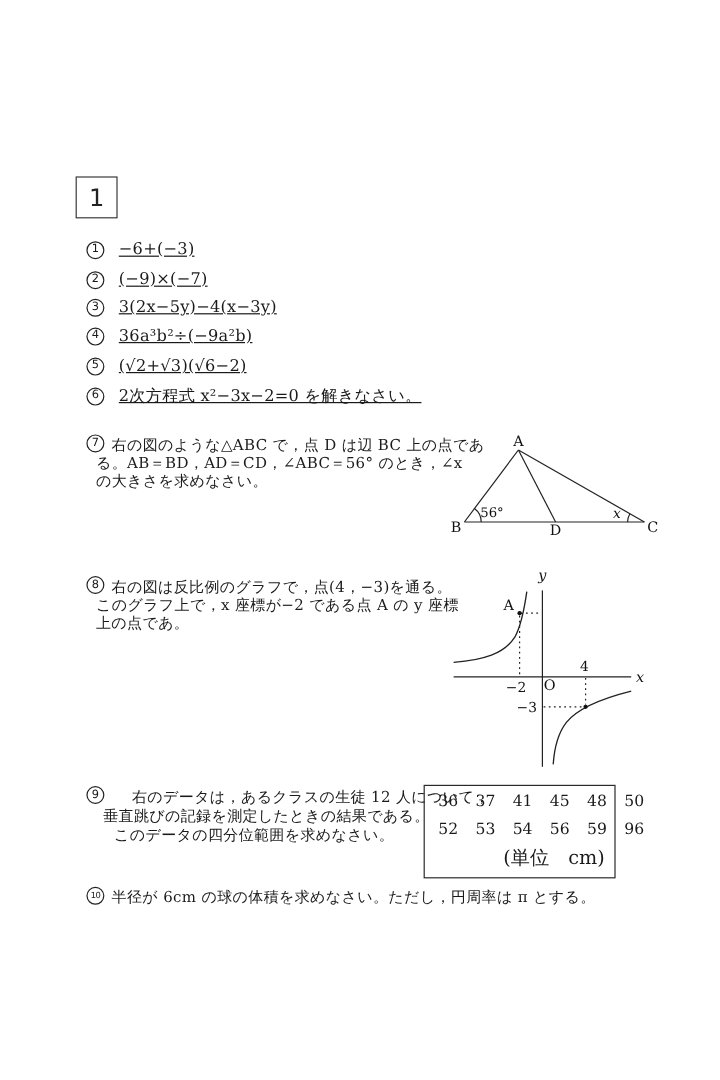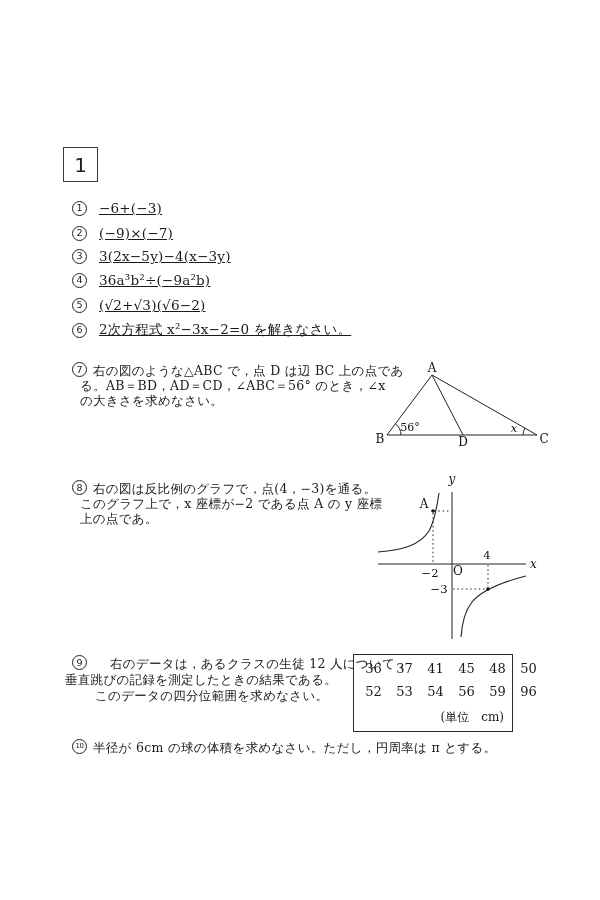--- a/index.html
+++ b/index.html
@@ -17,21 +17,21 @@
            font-size:9.5px;line-height:1;color:#1a1a1a;box-sizing:border-box;}
   .circled.two-digit{font-size:7px;letter-spacing:-0.5px;text-align:right;}
   .row{position:absolute;left:72px;display:flex;align-items:center;gap:12px;height:16px;}
   .marker{position:absolute;left:72px;}
   svg text{font-family:"DejaVu Serif","Liberation Serif",serif;fill:#111;}
   .table-box{position:absolute;left:353px;top:654px;width:160px;height:78px;
              border:1.5px solid #2a2a2a;box-sizing:border-box;}
   .table-grid{position:absolute;left:4px;top:6px;width:186px;display:grid;
               grid-template-columns:repeat(6,1fr);row-gap:8px;}
   .table-grid span{text-align:center;font-size:13px;}
-  .unit{position:absolute;right:8px;bottom:5px;font-size:12px;}
+  .unit{position:absolute;right:8px;bottom:5px;font-size:16px;}
 </style>
 </head>
 <body>
 
 <div id="page">
 
   <div class="num-box">
     <span>1</span>
   </div>
 
@@ -106,21 +106,21 @@
     <text x="155" y="103" font-size="12" font-style="italic">x</text>
     <text x="83" y="110" font-size="12" text-anchor="middle">O</text>
     <text x="49" y="43" font-size="12" text-anchor="middle">A</text>
     <text x="55" y="112" font-size="11.5" text-anchor="middle">−2</text>
     <text x="112" y="94" font-size="11.5" text-anchor="middle">4</text>
     <text x="64" y="128" font-size="11.5" text-anchor="middle">−3</text>
   </svg>
 
   <span class="marker circled" style="top:655px;">9</span>
   <span class="abs jp" style="left:110px;top:656px;">右のデータは，あるクラスの生徒 12 人について，</span>
-  <span class="abs jp" style="left:65px;top:672px;">垂直跳びの記録を測定したときの結果である。</span>
+  <span class="abs jp" style="left:86px;top:672px;">垂直跳びの記録を測定したときの結果である。</span>
   <span class="abs jp" style="left:95px;top:688px;">このデータの四分位範囲を求めなさい。</span>
 
   <div class="table-box">
     <div class="table-grid">
       <span>36</span>
       <span>37</span>
       <span>41</span>
       <span>45</span>
       <span>48</span>
       <span>50</span>

